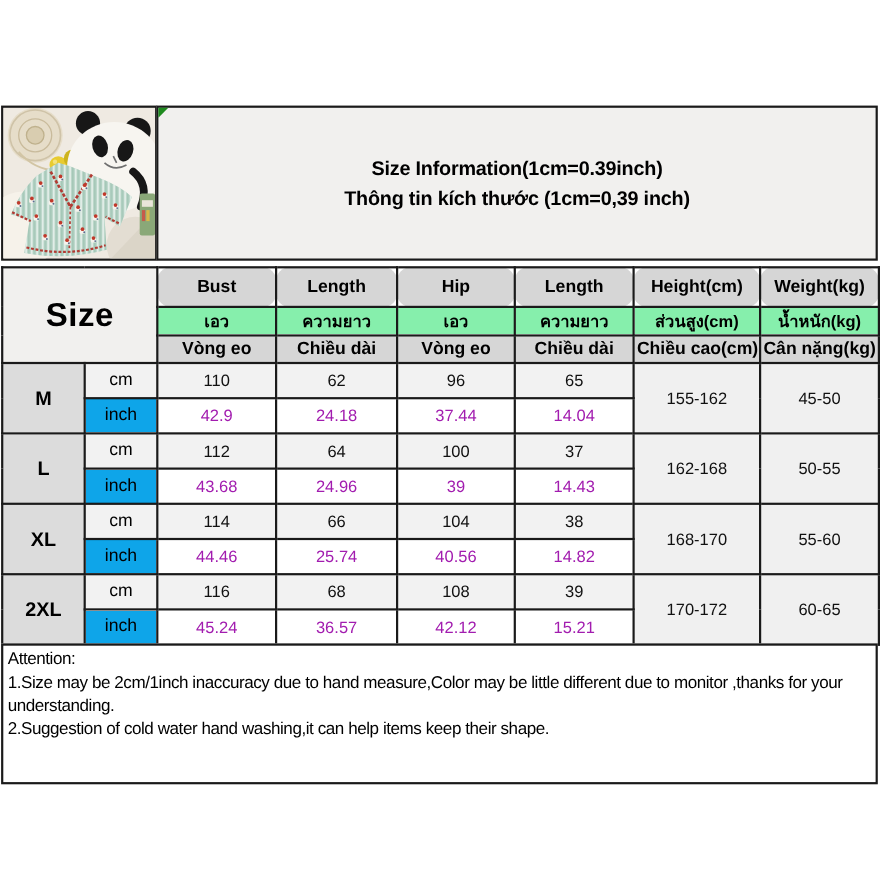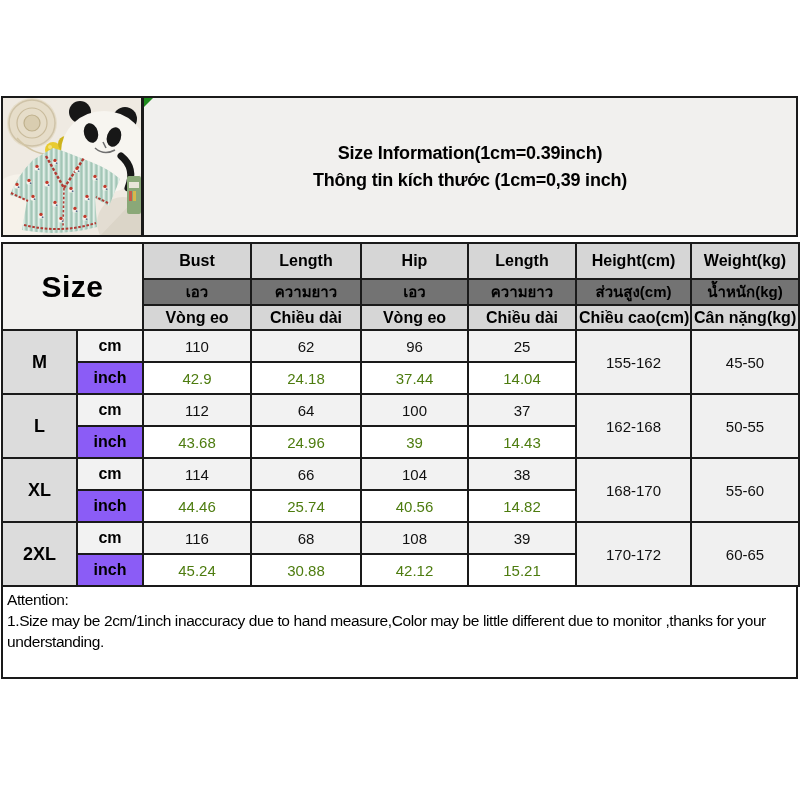--- a/index.html
+++ b/index.html
@@ -46,39 +46,39 @@
   table.size-table {
     width:797px; table-layout:fixed; border-collapse:collapse;
     font-size:15px;
   }
   table.size-table td {
     border:2px solid #1a1a1a;
     text-align:center; vertical-align:middle;
     overflow:hidden; white-space:nowrap;
     padding:0 2px;
   }
-  td.hdr   { background:#d6d6d6; font-weight:bold; font-size:16px; height:36px; }
-  td.hdr-th{ background:#737373; font-weight:bold; font-size:15px; height:24px; }
+  td.hdr   { background:#d6d6d6; font-weight:bold; font-size:16px; height:36px;border-radius:12px; }
+  td.hdr-th{ background:#86efac; font-weight:bold; font-size:15px; height:24px; }
   td.hdr-vi{ background:#d6d6d6; font-weight:bold; font-size:16px; height:25px;margin-top:20px; }
   td.size-head {
     background:#f1f0ee; font-weight:bold; font-size:30px; letter-spacing:0.5px;margin-left:43px;
   }
   td.size-cell { background:#dcdcdc; font-weight:bold; font-size:18px; }
-  td.unit-cm   { background:#f2f2f2; font-weight:bold; font-size:16px; }
-  td.unit-inch { background:#8b5cf6; font-weight:bold; font-size:16px; border-top-width:1px; }
+  td.unit-cm   { background:#f2f2f2; font-weight:normal; font-size:16px; }
+  td.unit-inch { background:#0ea5e9; font-weight:normal; font-size:16px; border-top-width:1px; }
   td.val-cm    { background:#f2f2f2; color:#111;margin-top:32px; }
-  td.val-inch  { background:#ffffff; color:#4d7c0f; border-top-width:1px; }
+  td.val-inch  { background:#ffffff; color:#a21caf; border-top-width:1px; }
   td.range     { background:#f0f0f0; color:#111; }
   tr.r-cm  td { height:32px; }
   tr.r-inch td { height:32px; }
 
   
   .attention {
     margin-top:-2px;
-    width:797px; height:94px;
+    width:797px; height:128px;
     border:2px solid #1a1a1a;
     background:#ffffff;
     padding:2px 4px;
     font-size:15.5px; line-height:21px; letter-spacing:-0.4px;
   }
 </style>
 </head>
 <body>
 
 <div class="sheet">
@@ -201,21 +201,21 @@
         <td class="hdr-vi">Chiều cao(cm)</td>
         <td class="hdr-vi">Cân nặng(kg)</td>
       </tr>
 
       <tr class="r-cm">
         <td class="size-cell" rowspan="2">M</td>
         <td class="unit-cm">cm</td>
         <td class="val-cm">110</td>
         <td class="val-cm">62</td>
         <td class="val-cm">96</td>
-        <td class="val-cm">25</td>
+        <td class="val-cm">65</td>
         <td class="range" rowspan="2">155-162</td>
         <td class="range" rowspan="2">45-50</td>
       </tr>
       <tr class="r-inch">
         <td class="unit-inch">inch</td>
         <td class="val-inch">42.9</td>
         <td class="val-inch">24.18</td>
         <td class="val-inch">37.44</td>
         <td class="val-inch">14.04</td>
       </tr>
@@ -262,25 +262,26 @@
         <td class="val-cm">116</td>
         <td class="val-cm">68</td>
         <td class="val-cm">108</td>
         <td class="val-cm">39</td>
         <td class="range" rowspan="2">170-172</td>
         <td class="range" rowspan="2">60-65</td>
       </tr>
       <tr class="r-inch">
         <td class="unit-inch">inch</td>
         <td class="val-inch">45.24</td>
-        <td class="val-inch">30.88</td>
+        <td class="val-inch">36.57</td>
         <td class="val-inch">42.12</td>
         <td class="val-inch">15.21</td>
       </tr>
     </tbody>
   </table>
 
   <div class="attention">
     <div>Attention:</div>
     <div>1.Size may be 2cm/1inch inaccuracy due to hand measure,Color may be little different due to monitor ,thanks for your understanding.</div>
+    <div>2.Suggestion of cold water hand washing,it can help items keep their shape.</div>
   </div>
 
 </div>
 
 </body></html>

